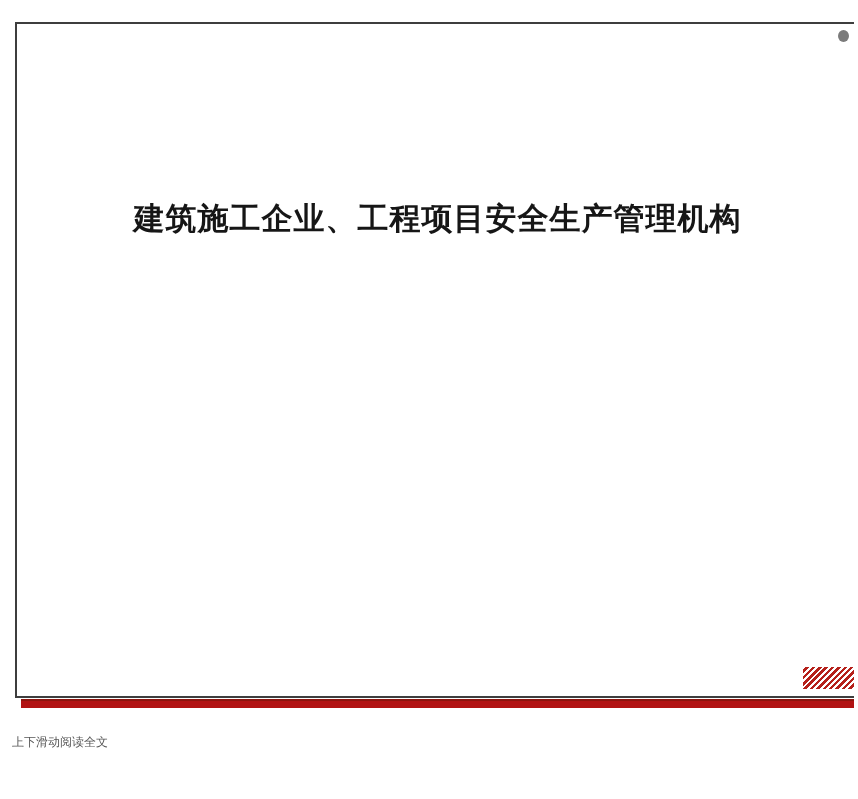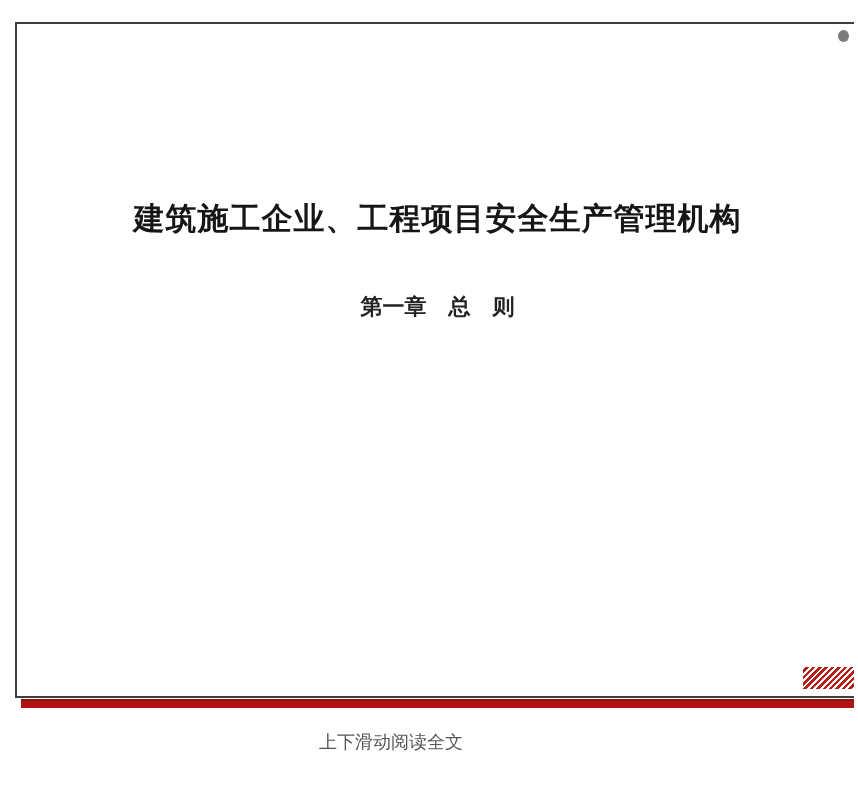--- a/index.html
+++ b/index.html
@@ -97,40 +97,38 @@
     width: 839px;
     height: 9px;
     background: linear-gradient(#8c150e 0px, #8c150e 2px, #b11313 2px);
   }
 
   .scroll-hint {
     position: absolute;
     left: 0;
     top: 720px;
     width: 766px;
-    text-align: center;
     font-family: "Liberation Sans", "DejaVu Sans", sans-serif;
-    font-size: 18px;
+    font-size: 12px;
     line-height: 20px;
     color: #565656;
   }
 </style>
 </head>
 <body>
 
 <div class="stage">
 
   <div class="page">
     <div class="page-dot"></div>
 
     <div class="doc-title">
       <div>建筑施工企业、工程项目安全生产管理机构</div>
     </div>
 
-    <div class="chapter-heading">第一章　总　则</div>
 
 
     <div class="hatch"></div>
   </div>
 
   <div class="red-bar"></div>
 
   <div class="scroll-hint">上下滑动阅读全文</div>
 
 </div>

